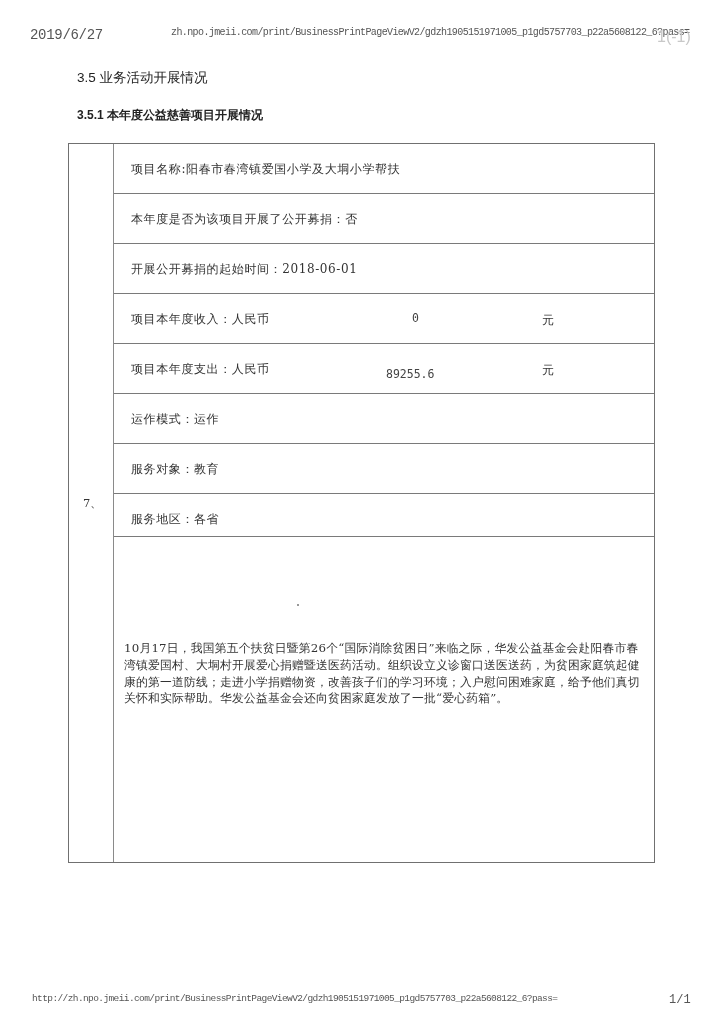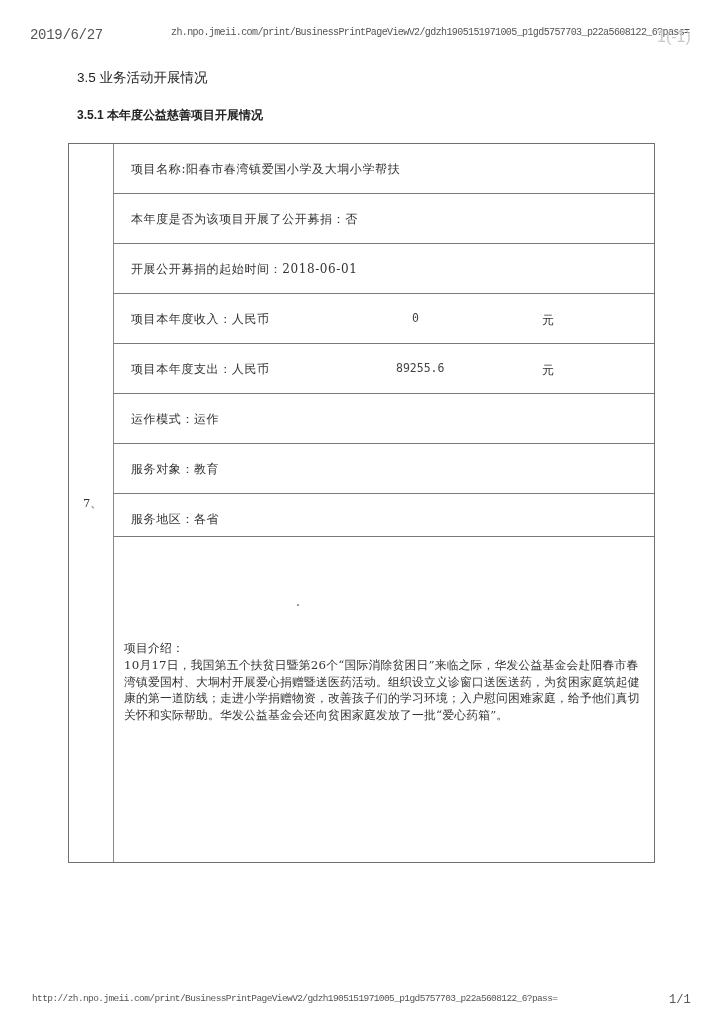--- a/index.html
+++ b/index.html
@@ -62,34 +62,33 @@
     <div class="row">
       <span class="txt"><span>开展公开募捐的起始时间：</span><span>2018-06-01</span></span>
     </div>
     <div class="row">
       <span class="txt">项目本年度收入：人民币</span>
       <span class="amt" style="left:298px;">0</span>
       <span class="unit">元</span>
     </div>
     <div class="row">
       <span class="txt">项目本年度支出：人民币</span>
-      <span class="amt" style="left:282px;">89255.6</span>
+      <span class="amt" style="left:272px;margin-top:6px;">89255.6</span>
       <span class="unit">元</span>
     </div>
     <div class="row">
       <span class="txt"><span>运作模式：</span><span>运作</span></span>
     </div>
     <div class="row">
       <span class="txt"><span>服务对象：</span><span>教育</span></span>
     </div>
     <div class="row" style="height:43px;">
       <span class="txt"><span>服务地区：</span><span>各省</span></span>
     </div>
     <div class="intro">
-      <span class="lbl">项目介绍：</span>
       <span>10月17日，我国第五个扶贫日暨第26个“国际消除贫困日”来临之际，华发公益基金会赴阳春市春湾镇爱国村、大垌村开展爱心捐赠暨送医药活动。组织设立义诊窗口送医送药，为贫困家庭筑起健康的第一道防线；走进小学捐赠物资，改善孩子们的学习环境；入户慰问困难家庭，给予他们真切关怀和实际帮助。华发公益基金会还向贫困家庭发放了一批“爱心药箱”。</span>
     </div>
   </div>
 </div>
 <div class="speck"></div>
 
 <div class="ftr-url">http://zh.npo.jmeii.com/print/BusinessPrintPageViewV2/gdzh1905151971005_p1gd5757703_p22a5608122_6?pass=</div>
 <div class="ftr-page">1/1</div>
 
 </body></html>

